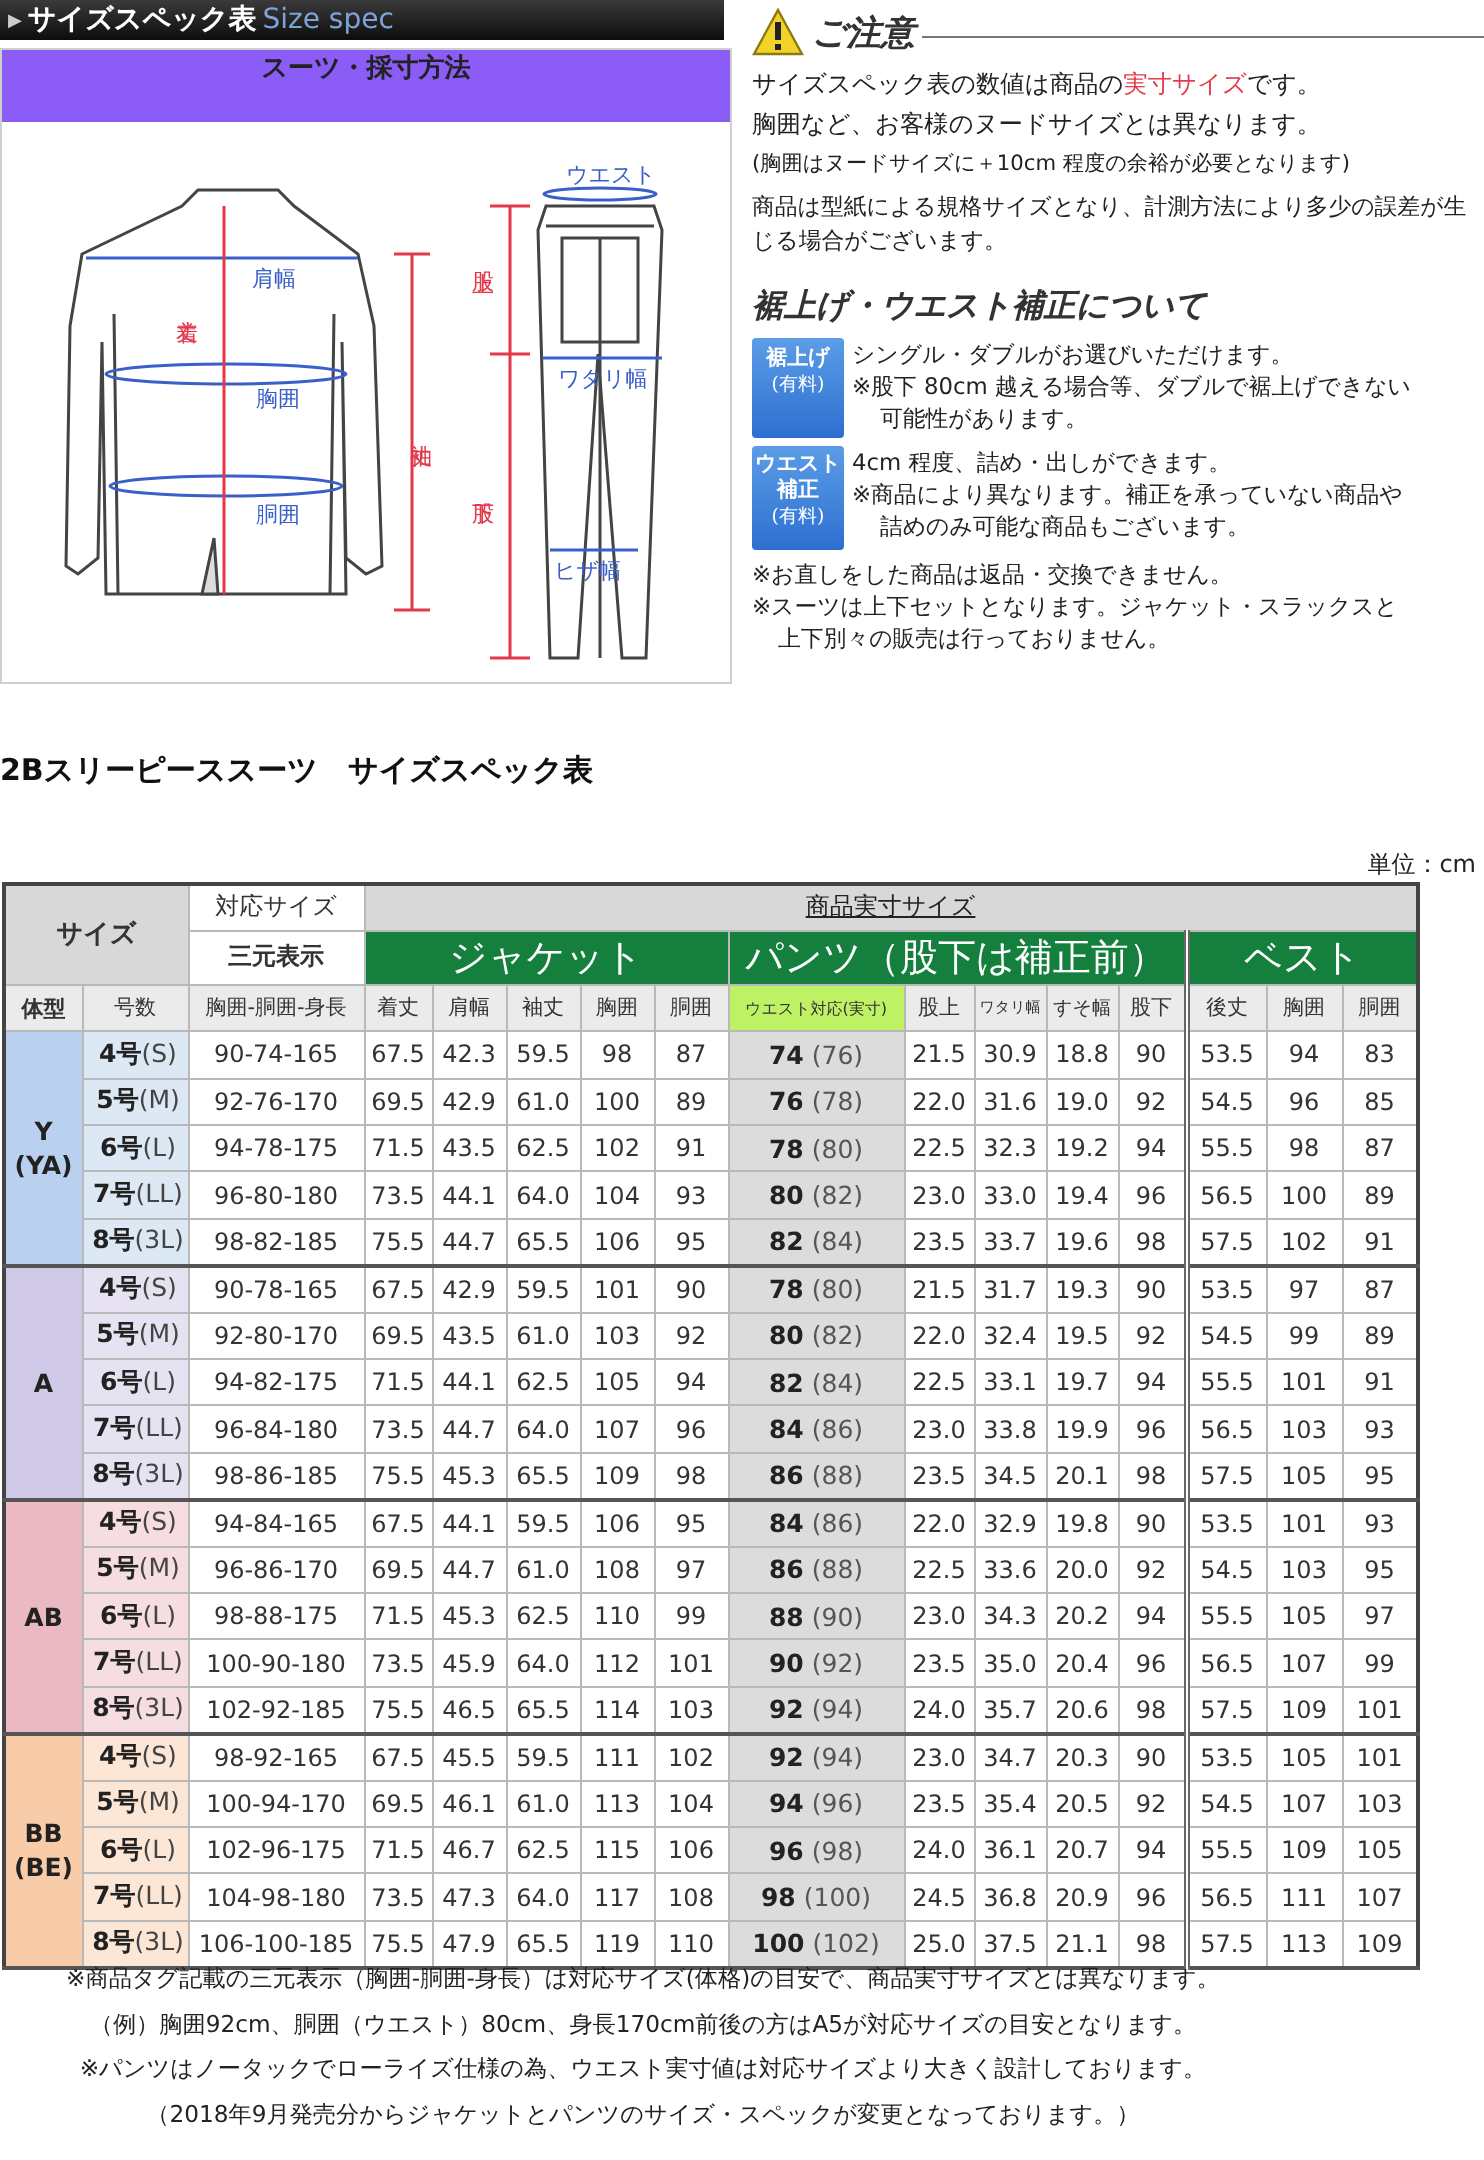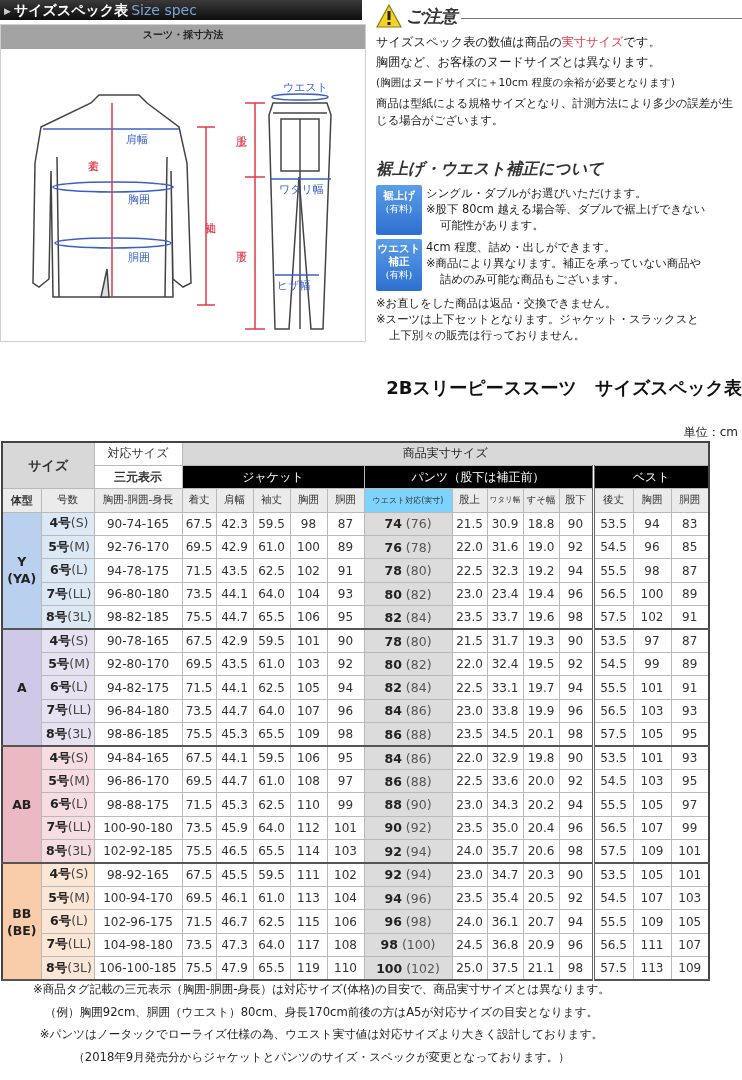--- a/index.html
+++ b/index.html
@@ -15,73 +15,73 @@
     color: #fff; font-size: 14px; font-weight: bold; line-height: 20px;
     padding-left: 4px; white-space: nowrap;
   }
   .hdr-bar .tri { font-size: 9px; color: #ccc; margin-right: 3px; vertical-align: 1px; }
   .hdr-bar .en { color: #7da3d6; font-weight: normal; margin-left: 3px; }
   .measure-box {
     position: absolute; left: 0; top: 24px; width: 366px; height: 318px;
     border: 1px solid #cfcfcf; background: #fff;
   }
   .measure-title {
-    height: 24px; background: #a3a3a3; text-align: center; font-family: "DejaVu Serif", serif;
-    font-size: 10px; font-weight: bold; line-height: 20px; color: #222;
+    height: 36px; background: #8b5cf6; text-align: center; font-family: "DejaVu Serif", serif;
+    font-size: 13px; font-weight: bold; line-height: 20px; color: #222;
   }
   .measure-svg { position: absolute; left: 0; top: 22px; }
   .lbl-blue { fill: #3a5fc8; font-size: 11px; font-family: "DejaVu Sans", sans-serif; }
   .lbl-red { fill: #e2384a; font-size: 11px; font-family: "DejaVu Sans", sans-serif; }
 
   
   .notice { position: absolute; left: 376px; top: 0; width: 366px; }
   .notice-title { display: flex; align-items: center; height: 32px; }
   .warn-icon { width: 26px; height: 24px; position: relative; margin-right: 4px; }
   .notice-title .ttl {
     font-family: "DejaVu Serif", serif; font-style: italic; font-size: 17px; font-weight: bold; color: #333;
     white-space: nowrap;
   }
   .notice-title .rule { flex: 1; height: 1px; background: #777; margin-left: 4px; margin-top: 4px; }
   .n-line { font-size: 12.2px; line-height: 20px; white-space: nowrap; color: #222; }
   .n-line.small { font-size: 10.6px; line-height: 21px; }
   .n-line .red { color: #e53b4b; }
   .n-para { font-size: 11.4px; line-height: 17px; color: #222; margin-top: 2px; }
   .alter-title {
     font-family: "DejaVu Serif", serif; font-style: italic; font-weight: bold; font-size: 16px;
-    color: #333; margin-top: 28px; height: 24px; line-height: 24px; white-space: nowrap;
+    color: #333; margin-top: 12px; height: 24px; line-height: 24px; white-space: nowrap;
   }
   .alter-row { display: flex; margin-top: 4px; }
   .badge {
     width: 46px; border-radius: 2px; background: linear-gradient(#5b9de6, #2d6fd0);
     color: #fff; font-family: "DejaVu Serif", serif; font-weight: bold; text-align: center;
     font-size: 10.5px; line-height: 13px; padding-top: 4px; flex-shrink: 0; margin-right: 4px;
   }
   .badge .fee { font-weight: normal; font-size: 9.5px; }
   .alter-text { font-size: 11.4px; line-height: 16px; }
   .alter-text .ind { padding-left: 14px; }
   .foot-notes { font-size: 11.4px; line-height: 16px; margin-top: 4px; }
   .foot-notes .ind { padding-left: 13px; }
 
   
   .table-title {
-    position: absolute; left: 0; width: 742px; top: 376px; text-align: right;
-    font-size: 18px; font-weight: bold; color: #111;
+    position: absolute; left: 0; width: 742px; top: 376px; text-align: left;
+    font-size: 15px; font-weight: bold; color: #111;
   }
   .unit { position: absolute; right: 4px; top: 424px; font-size: 12px; color: #222; }
   .spec-table {
     position: absolute; left: 1px; top: 441px; border-collapse: collapse;
     font-family: "DejaVu Sans", sans-serif; font-size: 12px; color: #333; table-layout: fixed;
     border: 2px solid #444;
   }
   .spec-table td, .spec-table th {
     border: 1px solid #b9b9b9; text-align: center; padding: 0; height: 23.4px; font-weight: normal;
     white-space: nowrap; overflow: hidden;
   }
-  .h-gray { background: #d8d8d8; color: #222; }
-  .h-dark { background: #000000; color: #fff; font-weight: normal; font-size: 12px; }
+  .h-gray { background: #d8d8d8; color: #222; text-decoration: underline; }
+  .h-dark { background: #15803d; color: #fff; font-weight: normal; font-size: 19px; }
   .h-white { background: #fff; }
   .h-label { background: #ebebeb; font-size: 10.5px; }
   .h-label.tiny { font-size: 8px; }
   .h-label.tiny2 { font-size: 7.5px; }
   .size-title { font-weight: bold !important; font-size: 13px; background: #d8d8d8; }
   .typeY { background: #b9d0ee; }
   .typeA { background: #cfc8e6; }
   .typeAB { background: #ebb9c1; }
   .typeBB { background: #f8cba9; }
   .type-cell { font-weight: bold !important; font-size: 12.5px; color: #222; line-height: 17px; }
@@ -244,21 +244,21 @@
     </tr>
     <tr>
       <th class="h-label" style="font-weight:bold; font-size:11px;">体型</th>
       <th class="h-label">号数</th>
       <th class="h-label">胸囲-胴囲-身長</th>
       <th class="h-label">着丈</th>
       <th class="h-label">肩幅</th>
       <th class="h-label">袖丈</th>
       <th class="h-label">胸囲</th>
       <th class="h-label">胴囲</th>
-      <th class="h-label tiny" style="background:#7dd3fc;">ウエスト対応(実寸)</th>
+      <th class="h-label tiny" style="background:#bef264;">ウエスト対応(実寸)</th>
       <th class="h-label">股上</th>
       <th class="h-label tiny2">ワタリ幅</th>
       <th class="h-label" style="font-size:9.5px;">すそ幅</th>
       <th class="h-label">股下</th>
       <th class="h-label sep-left">後丈</th>
       <th class="h-label">胸囲</th>
       <th class="h-label">胴囲</th>
     </tr>
   </thead>
   <tbody id="spec-body">
@@ -320,21 +320,21 @@
       <tr>
         <td class="num-cell numY"><b>7号</b><span>(LL)</span></td>
         <td>96-80-180</td>
         <td>73.5</td>
         <td>44.1</td>
         <td>64.0</td>
         <td>104</td>
         <td>93</td>
         <td class="waist-cell"><b>80</b> <span>(82)</span></td>
         <td>23.0</td>
-        <td>23.4</td>
+        <td>33.0</td>
         <td>19.4</td>
         <td>96</td>
         <td class="sep-left">56.5</td>
         <td>100</td>
         <td>89</td>
       </tr>
       <tr>
         <td class="num-cell numY grp-end"><b>8号</b><span>(3L)</span></td>
         <td class="grp-end">98-82-185</td>
         <td class="grp-end">75.5</td>

